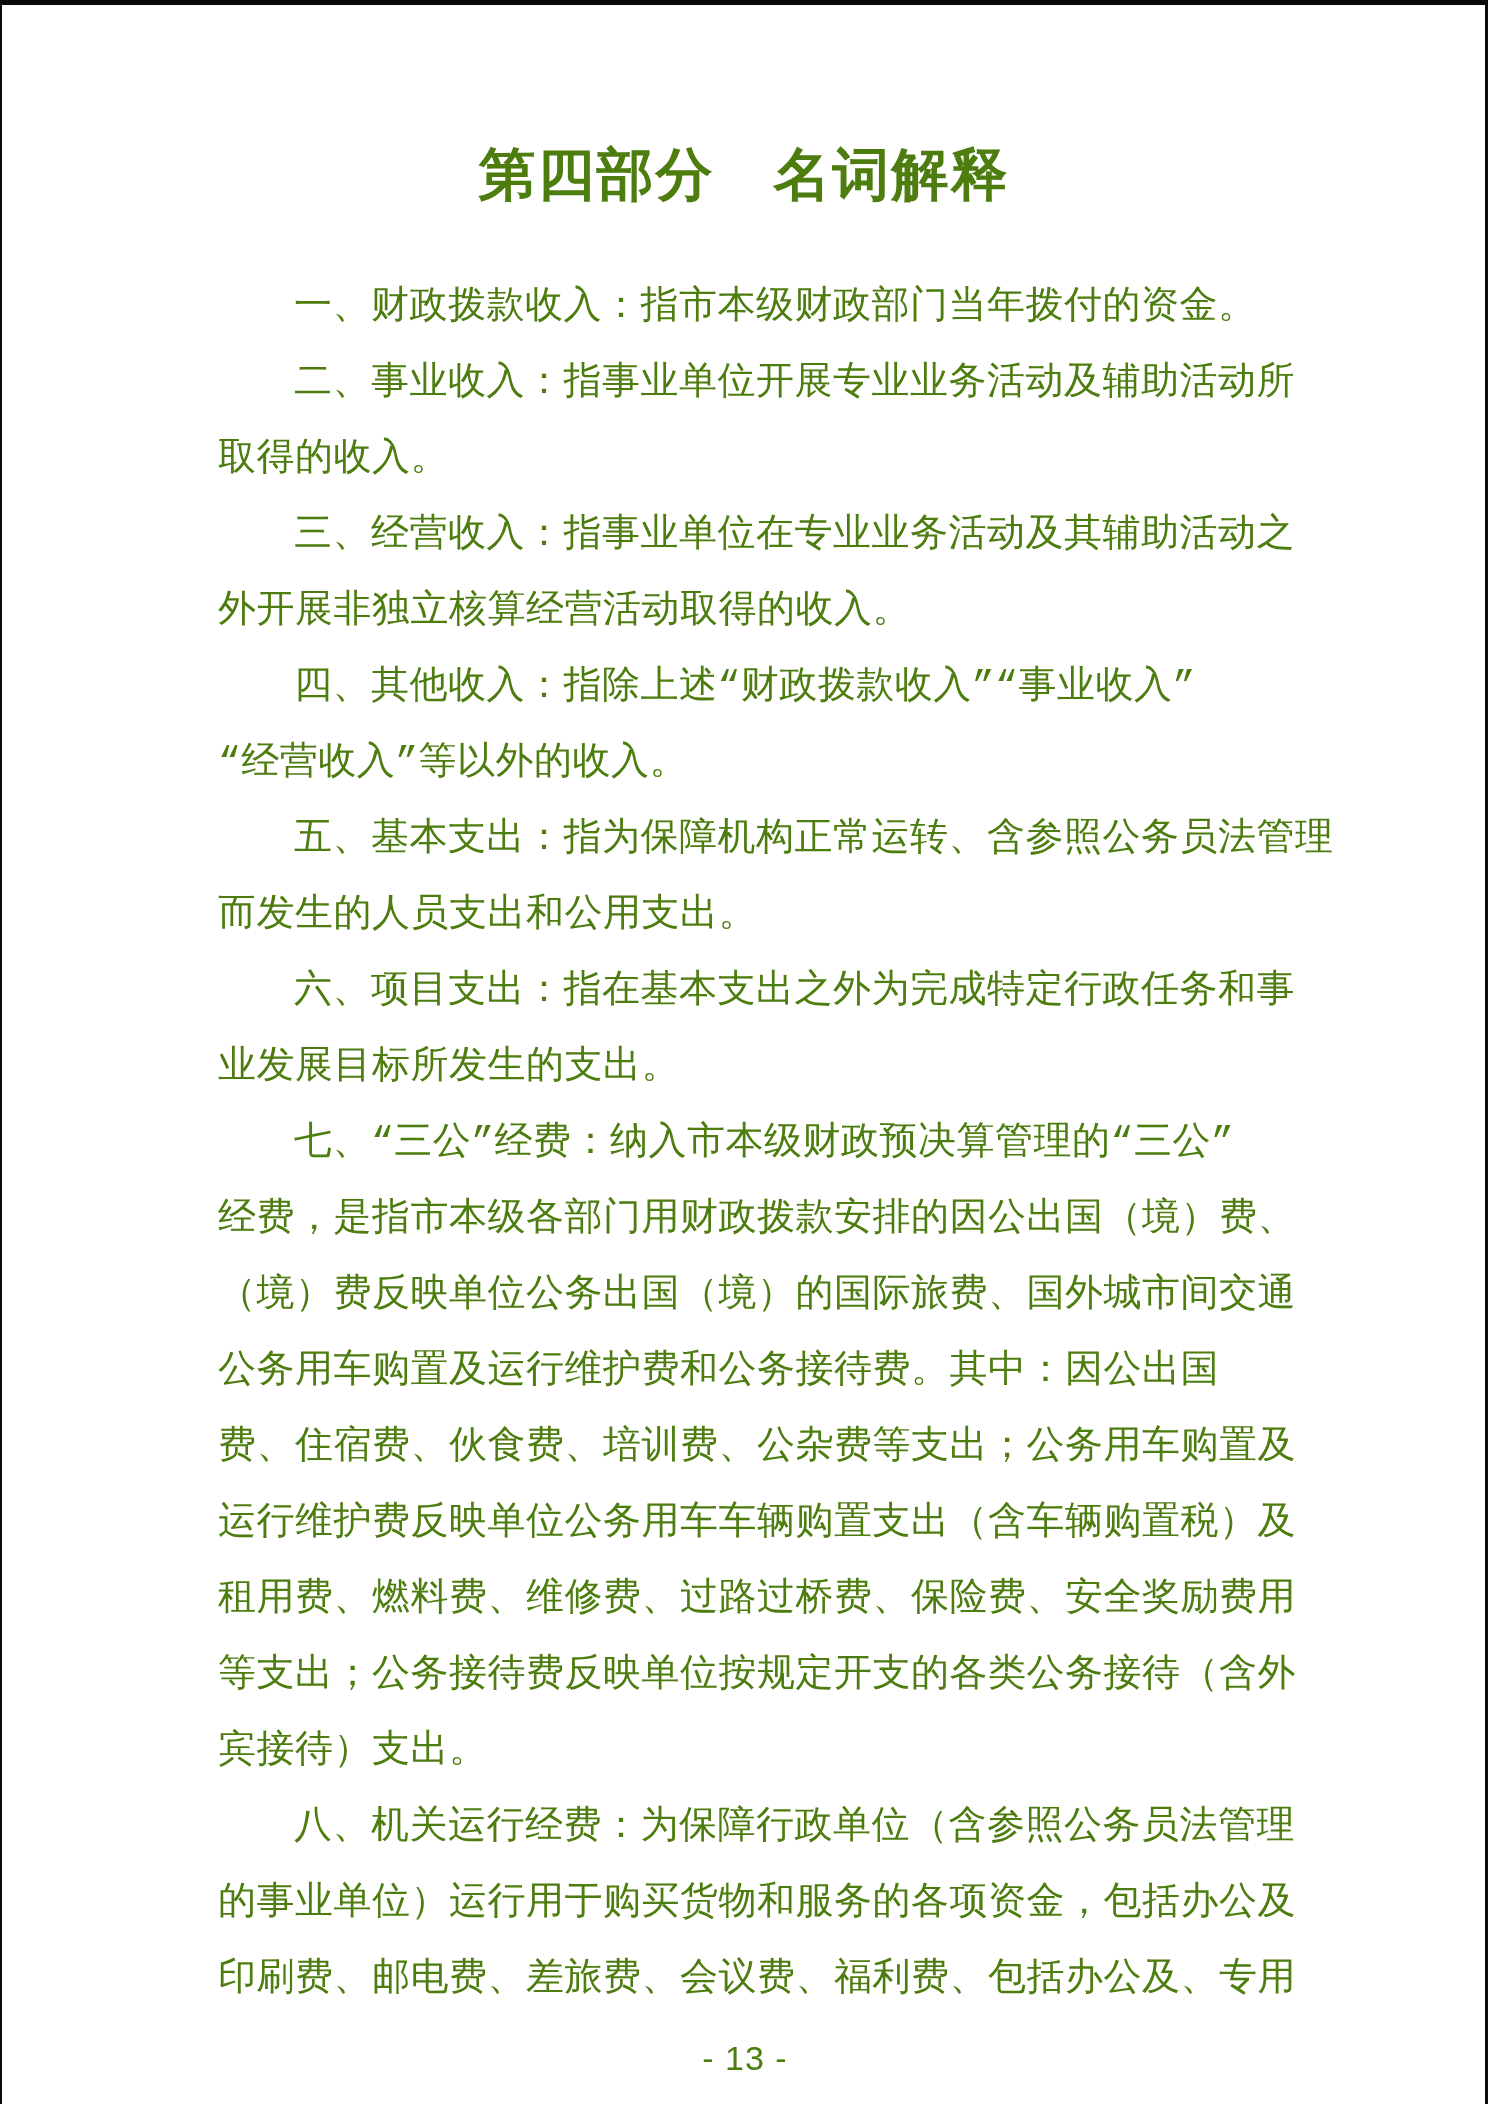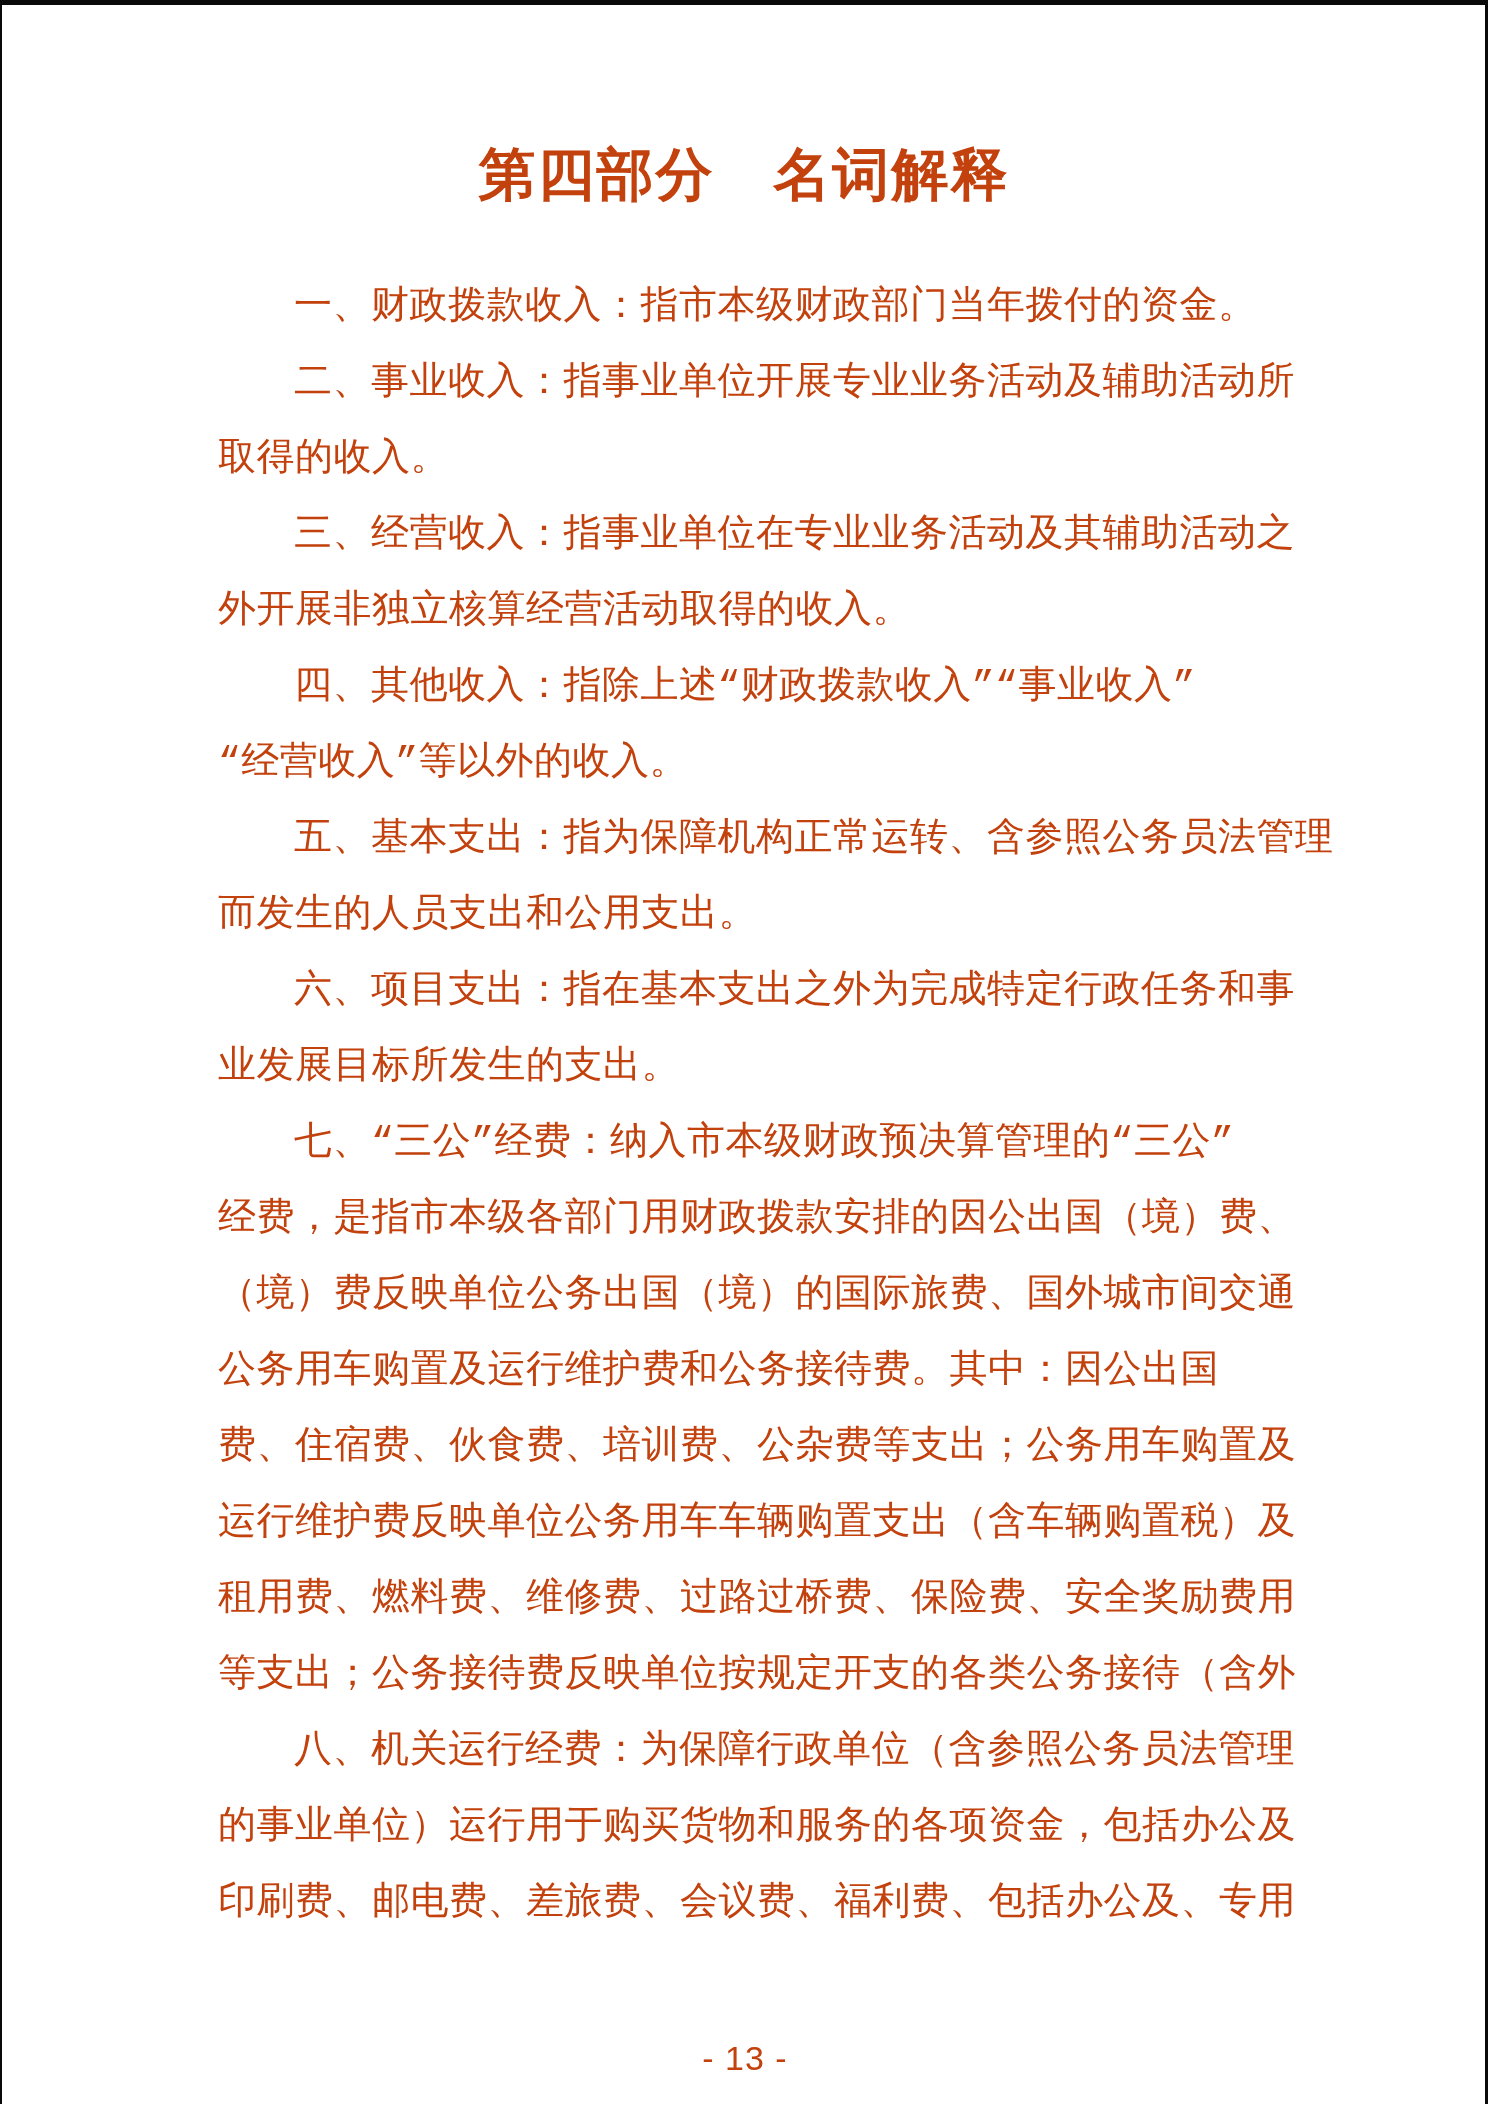--- a/index.html
+++ b/index.html
@@ -7,21 +7,21 @@
     padding: 0;
     background: #ffffff;
   }
   .page {
     position: relative;
     width: 1488px;
     height: 2104px;
     background: #ffffff;
     overflow: hidden;
     font-family: "Liberation Sans", sans-serif;
-    color: #c2410c;
+    color: #4d7c0f;
   }
   
   .scan-border-top {
     position: absolute;
     top: 0; left: 0;
     width: 100%; height: 5px;
     background: #0a0a0a;
   }
   .scan-border-left {
     position: absolute;
@@ -96,19 +96,20 @@
       <div class="line first">六、项目支出：指在基本支出之外为完成特定行政任务和事</div>
       <div class="line">业发展目标所发生的支出。</div>
       <div class="line first">七、“三公”经费：纳入市本级财政预决算管理的“三公”</div>
       <div class="line">经费，是指市本级各部门用财政拨款安排的因公出国（境）费、</div>
       <div class="line">（境）费反映单位公务出国（境）的国际旅费、国外城市间交通</div>
       <div class="line">公务用车购置及运行维护费和公务接待费。其中：因公出国</div>
       <div class="line">费、住宿费、伙食费、培训费、公杂费等支出；公务用车购置及</div>
       <div class="line">运行维护费反映单位公务用车车辆购置支出（含车辆购置税）及</div>
       <div class="line">租用费、燃料费、维修费、过路过桥费、保险费、安全奖励费用</div>
       <div class="line">等支出；公务接待费反映单位按规定开支的各类公务接待（含外</div>
+      <div class="line">宾接待）支出。</div>
       <div class="line first">八、机关运行经费：为保障行政单位（含参照公务员法管理</div>
       <div class="line">的事业单位）运行用于购买货物和服务的各项资金，包括办公及</div>
       <div class="line">印刷费、邮电费、差旅费、会议费、福利费、包括办公及、专用</div>
     </div>
 
   <div class="page-footer">- 13 -</div>
 </div>
 
 </body></html>

